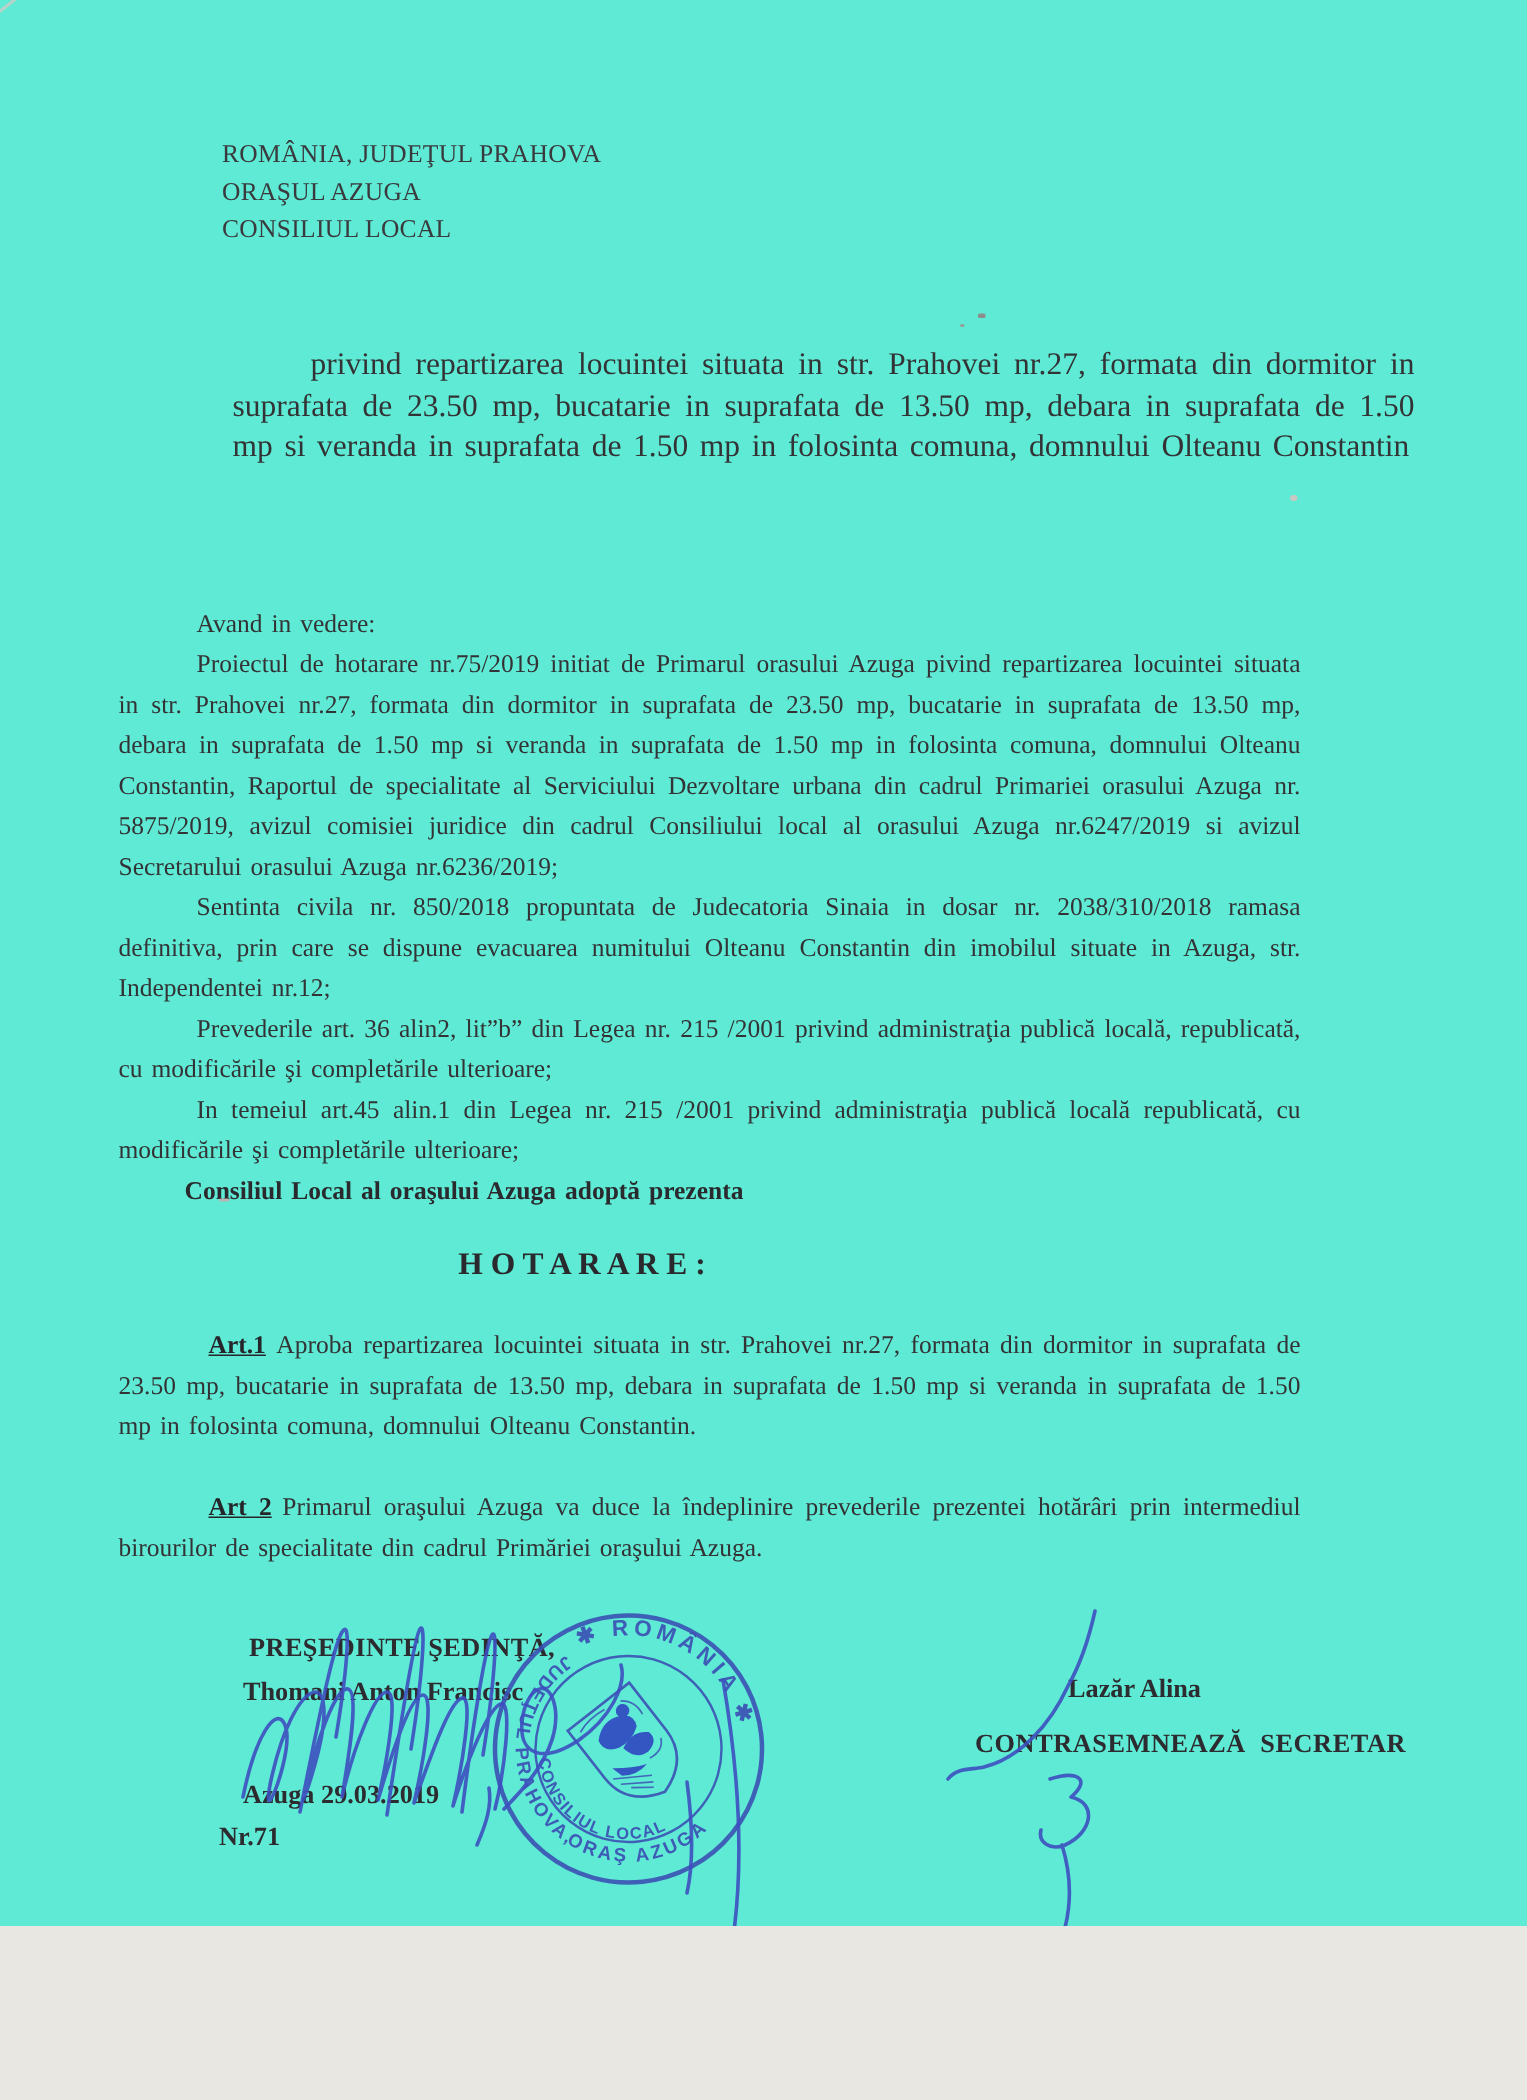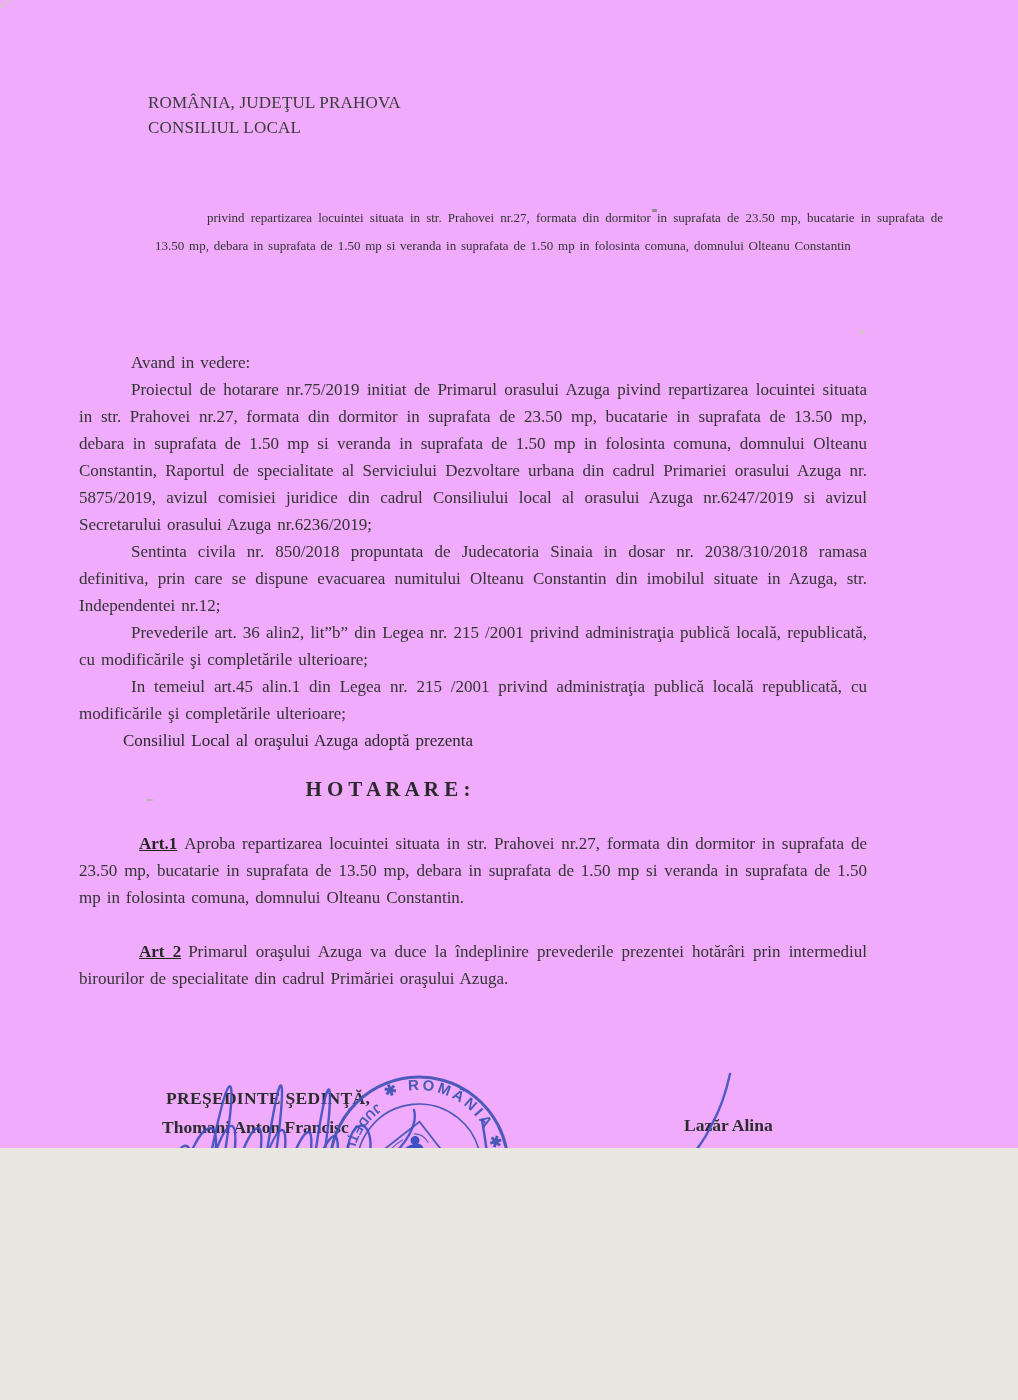--- a/index.html
+++ b/index.html
@@ -1,57 +1,57 @@
 <!DOCTYPE html>
 <html><head>
 <meta charset="utf-8">
 <style>
   html,body{margin:0;padding:0;background:#e9e7e2;}
   .page{
     position:relative;
-    width:1018px;height:1148px;
+    width:1018px;height:1284px;
     margin:0 auto;
-    background:#f0abfc;
+    background:#5eead4;
     overflow:hidden;
     font-family:"Liberation Serif","DejaVu Serif",serif;
     color:#333336;
   }
   .scan-edge{
     position:absolute;left:-14px;top:-6px;width:60px;height:2px;
     background:#cfccc6;transform:rotate(-38deg);opacity:.8;
   }
   .letterhead{
     margin:90px 0 0 148px;
     font-size:17px;line-height:25px;letter-spacing:.2px;color:#3a3a3e;
   }
   .title-block{margin:64px 0 0 155px;width:788px;}
   .doc-title{
     text-align:center;position:relative;left:-53px;
     font-weight:700;font-size:18.5px;letter-spacing:.4px;color:#2a2a2e;
   }
   .doc-subtitle{
     margin-top:7px;text-align:justify;text-indent:52px;
-    font-size:13px;line-height:27.5px;word-spacing:.12em;
+    font-size:21px;line-height:27.5px;word-spacing:.12em;
   }
   .body-col{margin-left:79px;width:788px;font-size:17px;line-height:27px;}
   .body-col p{margin:0;text-align:justify;text-indent:52px;word-spacing:.1em;}
   .preamble{margin-top:90px !important;}
-  .adopt{font-weight:400;text-indent:44px !important;color:#2a2a2e;}
+  .adopt{font-weight:700;text-indent:44px !important;color:#2a2a2e;}
   .decision-heading{
     margin-top:22px;margin-bottom:8px;
     text-align:center;position:relative;left:-85px;
     font-weight:700;font-size:21px;color:#2a2a2e;
   }
   .article{margin-top:27px !important;text-indent:60px !important;}
   .art-label{font-weight:700;color:#26262a;margin-right:7px;text-decoration:underline;}
   .sig{position:absolute;font-weight:700;color:#2c2c30;font-size:17.5px;white-space:pre;}
   .sig-president-role{left:166px;top:1088px;letter-spacing:.3px;}
   .sig-president-name{left:162px;top:1117px;}
   .sig-secretary-role{left:650px;top:1152px;letter-spacing:.4px;}
-  .sig-secretary-name{left:684px;top:1115px;}
+  .sig-secretary-name{left:712px;top:1115px;}
   .sig-place-date{left:162px;top:1186px;}
   .sig-number{left:146px;top:1214px;}
   .stamp-wrap{position:absolute;left:321px;top:1068px;width:196px;height:196px;transform:rotate(-6deg);z-index:3;}
   .ink-overlay{position:absolute;left:140px;top:1058px;width:660px;height:280px;z-index:4;pointer-events:none;}
   .artifact{position:absolute;border-radius:50%;}
   .dot-a{left:640px;top:216px;width:3px;height:2px;background:#9a9a98;}
   .dot-b{left:652px;top:209px;width:5px;height:3px;background:#8d8d8b;border-radius:1px;}
   .dot-c{left:860px;top:330px;width:5px;height:4px;background:#c9c7c2;}
   .dash-left{left:146px;top:799px;width:7px;height:2px;background:#b9b7b2;border-radius:1px;}
   .smudge{
@@ -66,20 +66,21 @@
 </style>
 </head>
 <body>
 
 <div class="page">
 
   <div class="scan-edge"></div>
 
   <div class="letterhead">
     <div>ROMÂNIA, JUDEŢUL PRAHOVA</div>
+    <div>ORAŞUL AZUGA</div>
     <div>CONSILIUL LOCAL</div>
   </div>
 
   <div class="title-block">
     <div class="doc-subtitle">privind repartizarea locuintei situata in str. Prahovei nr.27, formata din dormitor in suprafata de 23.50 mp, bucatarie in suprafata de 13.50 mp, debara in suprafata de 1.50 mp si veranda in suprafata de 1.50 mp in folosinta comuna, domnului Olteanu Constantin</div>
   </div>
 
   <div class="body-col">
     <p class="preamble">Avand in vedere:</p>
     <p>Proiectul de hotarare nr.75/2019 initiat de Primarul orasului Azuga pivind repartizarea locuintei situata in str. Prahovei nr.27, formata din dormitor in suprafata de 23.50 mp, bucatarie in suprafata de 13.50 mp, debara in suprafata de 1.50 mp si veranda in suprafata de 1.50 mp in folosinta comuna, domnului Olteanu Constantin, Raportul de specialitate al Serviciului Dezvoltare urbana din cadrul Primariei orasului Azuga nr. 5875/2019, avizul comisiei juridice din cadrul Consiliului local al orasului Azuga nr.6247/2019 si avizul Secretarului orasului Azuga nr.6236/2019;</p>

